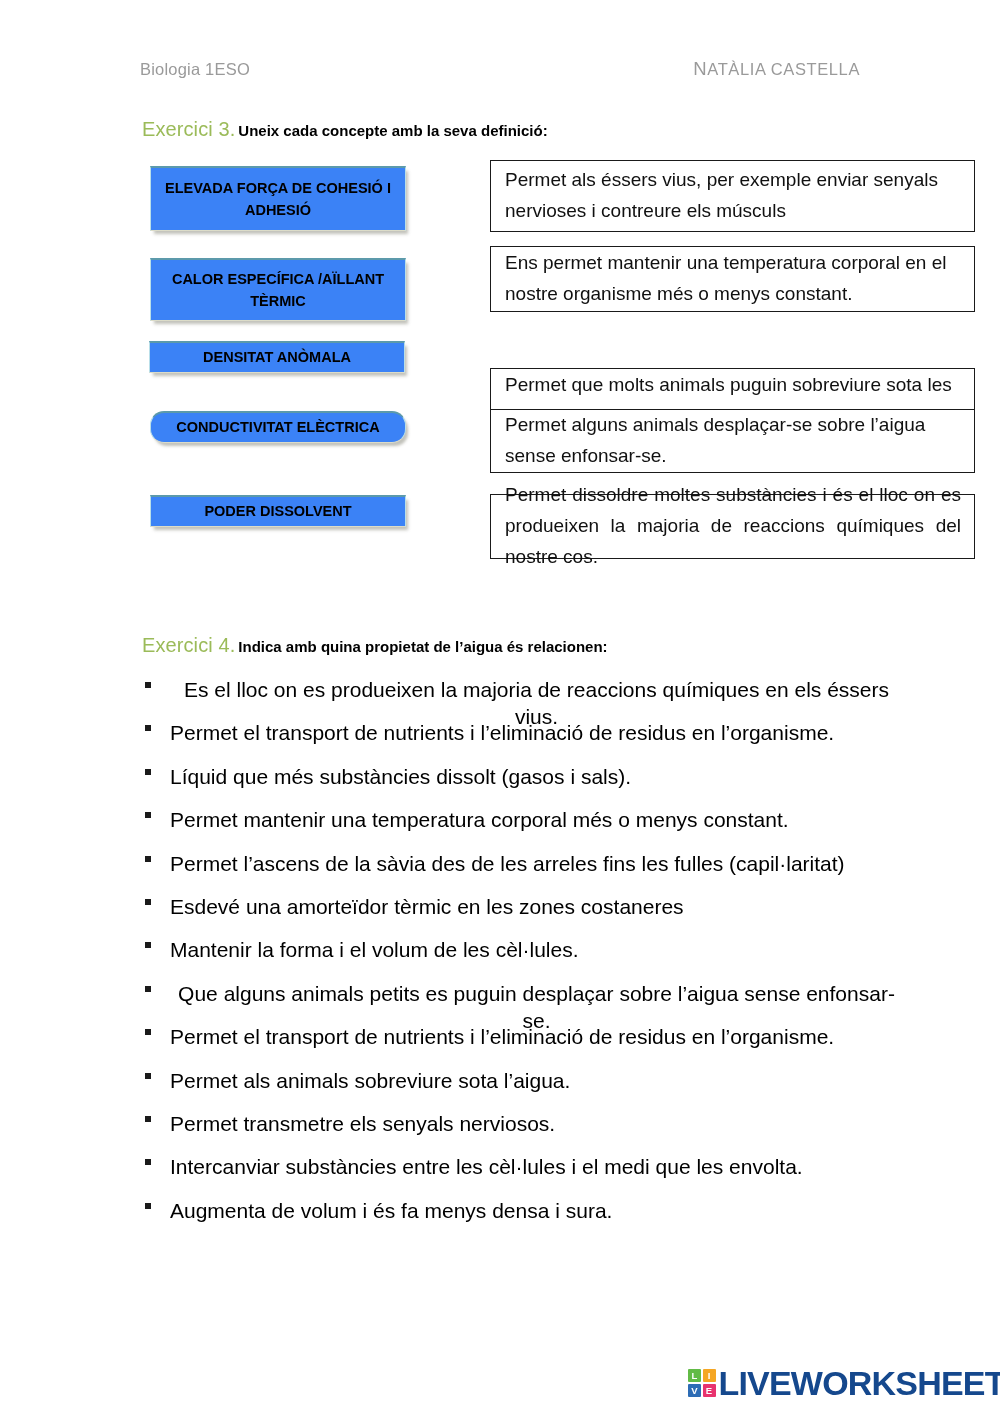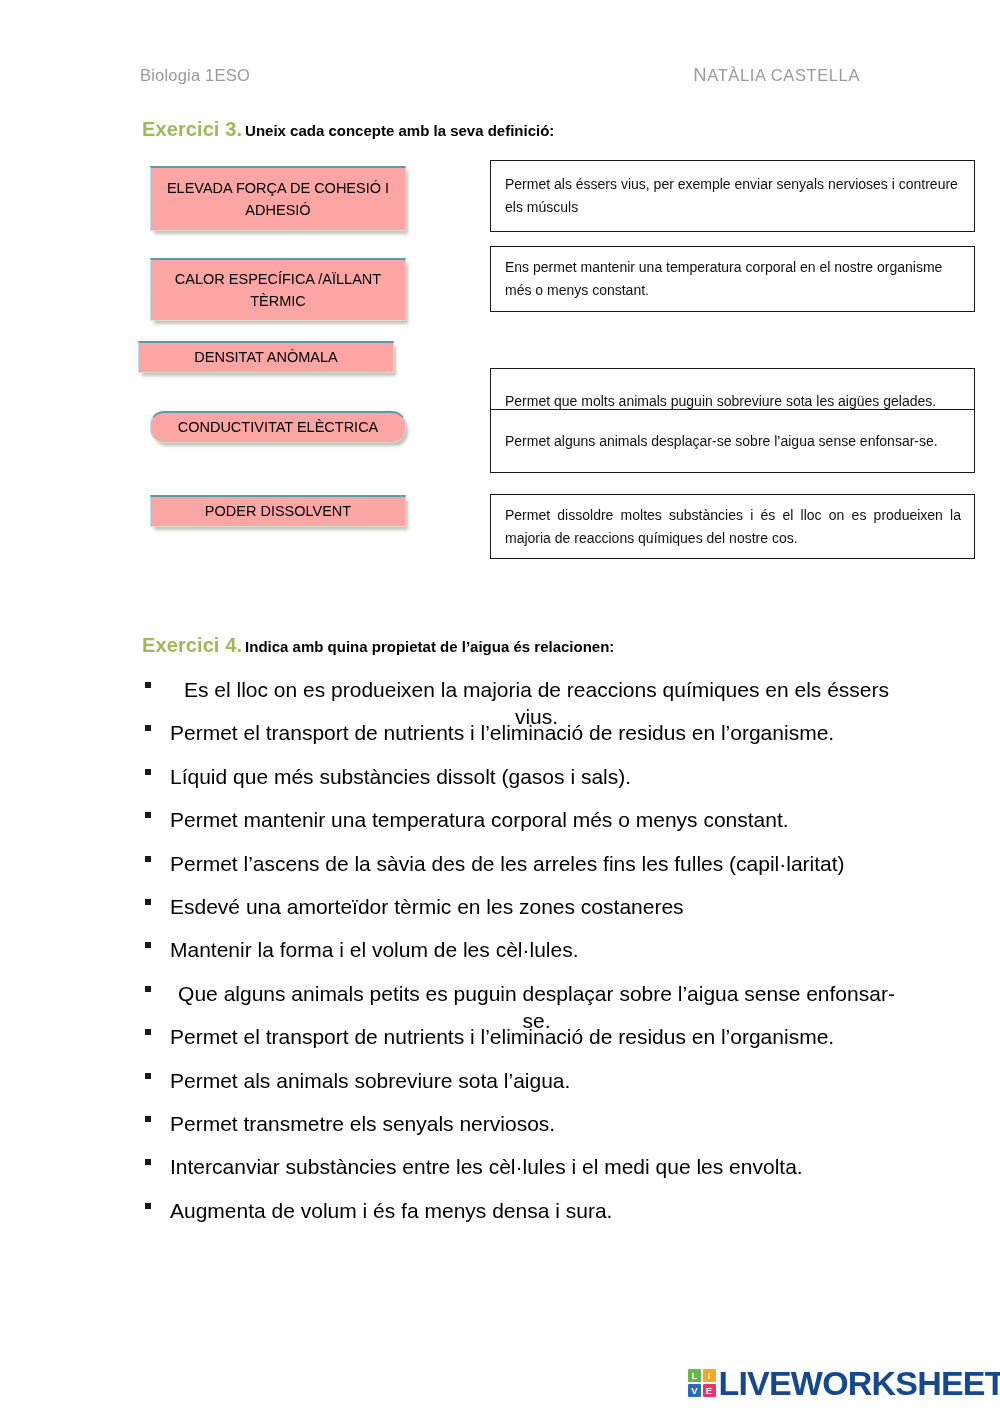--- a/index.html
+++ b/index.html
@@ -15,21 +15,21 @@
     position: relative;
     width: 1000px;
     height: 1414px;
     background: #ffffff;
     overflow: hidden;
   }
 
   
   .header {
     position: absolute;
-    top: 64px;
+    top: 58px;
     left: 140px;
     width: 720px;
     display: flex;
     justify-content: space-between;
     align-items: baseline;
   }
   .header-left {
     font-size: 16.5px;
     color: #9a9a9a;
     letter-spacing: 0.2px;
@@ -45,60 +45,60 @@
 
   
   .ex-heading {
     position: absolute;
     left: 142px;
     white-space: nowrap;
   }
   .ex-num {
     color: #9BBB59;
     font-size: 20px;
-    font-weight: bold;
+    font-weight: normal;
     letter-spacing: 0.1px;
   }
   .ex-text {
     color: #000000;
     font-size: 15px;
     font-weight: bold;
     margin-left: 3px;
   }
   #ex3-heading { top: 118px; }
   #ex4-heading { top: 634px; }
 
   
   .concept-box {
     position: absolute;
     box-sizing: border-box;
-    background: #fca5a5;
+    background: #3b82f6;
     border-top: 2px solid #5c9aab;
     border-left: 1px solid #b9dfe9;
     border-right: 1px solid #b9dfe9;
     border-bottom: 1px solid #dcdcc8;
     box-shadow: 3px 4px 3px -1px rgba(120,120,105,0.45);
     display: flex;
     align-items: center;
     justify-content: center;
     text-align: center;
     font-size: 14.5px;
-    font-weight: normal;
+    font-weight: bold;
     color: #000000;
     line-height: 1.55;
     padding: 0 10px;
   }
 
   
   .def-box {
     position: absolute;
     box-sizing: border-box;
     background: #ffffff;
     border: 1.6px solid #1a1a1a;
-    font-size: 14px;
+    font-size: 19px;
     line-height: 1.62;
     color: #101010;
     padding: 10px 13px 10px 14px;
     display: flex;
     align-items: center;
   }
   .def-box.justify { text-align: justify; text-align-last: left; }
 
   
   .bullet-list {
@@ -169,21 +169,21 @@
     <div class="header-left">Biologia 1ESO</div>
     <div class="header-right"><span class="cap">N</span><span>ATÀLIA CASTELLA</span></div>
   </div>
 
   <div class="ex-heading" id="ex3-heading">
     <span class="ex-num">Exercici 3.</span><span class="ex-text">Uneix cada concepte amb la seva definició:</span>
   </div>
 
   <div class="concept-box" style="left:150px; top:166px; width:256px; height:65px;">ELEVADA FORÇA DE COHESIÓ I ADHESIÓ</div>
   <div class="concept-box" style="left:150px; top:258px; width:256px; height:63px;">CALOR ESPECÍFICA /AÏLLANT TÈRMIC</div>
-  <div class="concept-box" style="left:138px; top:341px; width:256px; height:32px;">DENSITAT ANÒMALA</div>
+  <div class="concept-box" style="left:149px; top:341px; width:256px; height:32px;">DENSITAT ANÒMALA</div>
   <div class="concept-box" style="left:150px; top:411px; width:256px; height:32px;border-radius:14px;">CONDUCTIVITAT ELÈCTRICA</div>
   <div class="concept-box" style="left:150px; top:495px; width:256px; height:32px;">PODER DISSOLVENT</div>
 
   <div class="def-box" style="left:490px; top:160px; width:485px; height:72px;">Permet als éssers vius, per exemple enviar senyals nervioses i contreure els músculs</div>
   <div class="def-box" style="left:490px; top:246px; width:485px; height:66px;">Ens permet mantenir una temperatura corporal en el nostre organisme més o menys constant.</div>
   <div class="def-box" style="left:490px; top:329px; width:485px; height:66px;margin-top:39px;">Permet que molts animals puguin sobreviure sota les aigües gelades.</div>
   <div class="def-box" style="left:490px; top:409px; width:485px; height:64px;">Permet alguns animals desplaçar-se sobre l’aigua sense enfonsar-se.</div>
   <div class="def-box justify" style="left:490px; top:494px; width:485px; height:65px;">Permet dissoldre moltes substàncies i és el lloc on es produeixen la majoria de reaccions químiques del nostre cos.</div>
 
   <div class="ex-heading" id="ex4-heading">

